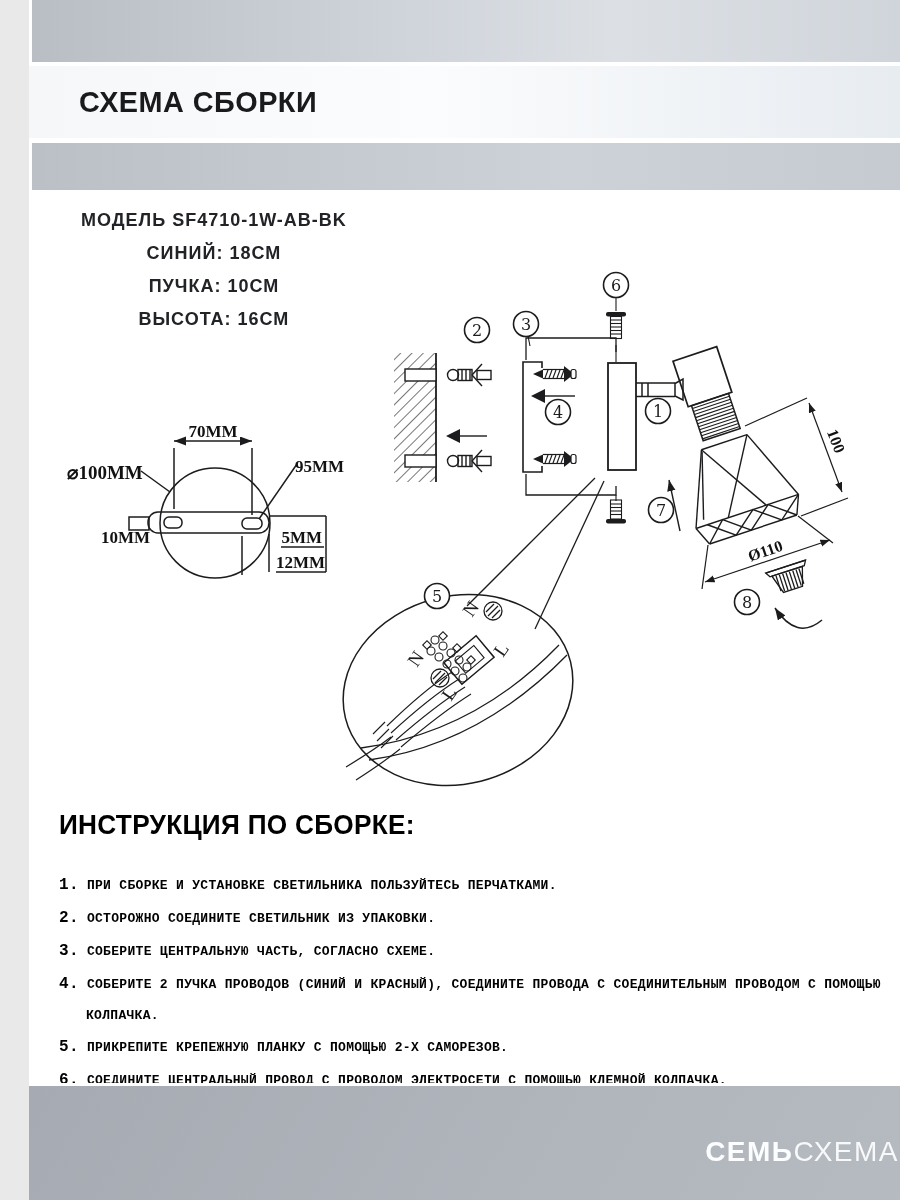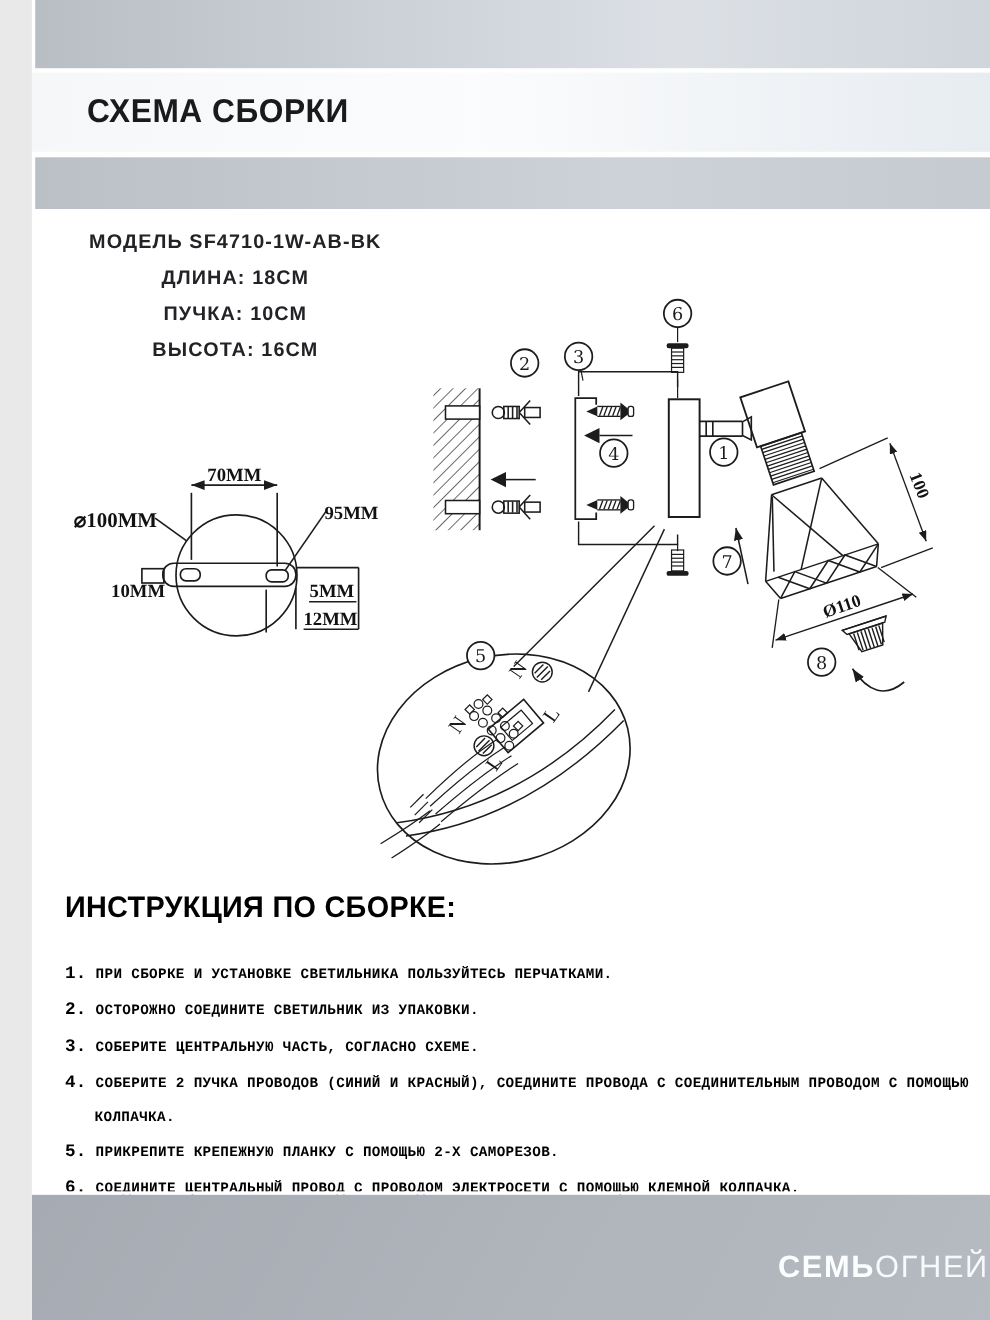--- a/index.html
+++ b/index.html
@@ -45,21 +45,21 @@
 <div id="page">
 
   <div class="band1"></div>
   <div class="title-band">
     <div class="title">СХЕМА СБОРКИ</div>
   </div>
   <div class="band2"></div>
 
   <div class="model-block">
     <div class="model-name">Модель SF4710-1W-AB-BK</div>
-    <div class="model-dim">длина: 18см</div>
+    <div class="model-dim">синий: 18см</div>
     <div class="model-dim">пучка: 10см</div>
     <div class="model-dim">высота: 16см</div>
   </div>
 
   <svg id="diagram" viewBox="0 0 900 1200" xmlns="http://www.w3.org/2000/svg">
     <defs>
       <pattern id="hatch" width="8" height="8" patternUnits="userSpaceOnUse" patternTransform="rotate(45)">
         <line x1="0" y1="0" x2="0" y2="8" stroke="#1c1c1e" stroke-width="1.2"></line>
       </pattern>
       <marker id="arr" orient="auto-start-reverse" markerWidth="11" markerHeight="8" refX="8" refY="3">
@@ -371,17 +371,17 @@
     <div class="instr-item"><span class="num">1.</span> <span>При сборке и установке светильника пользуйтесь перчатками.</span></div>
     <div class="instr-item"><span class="num">2.</span> <span>Осторожно соедините светильник из упаковки.</span></div>
     <div class="instr-item"><span class="num">3.</span> <span>Соберите центральную часть, согласно схеме.</span></div>
     <div class="instr-item"><span class="num">4.</span> <span>Соберите 2 пучка проводов (синий и красный), соедините провода с соединительным проводом с помощью колпачка.</span></div>
     <div class="instr-item"><span class="num">5.</span> <span>Прикрепите крепежную планку с помощью 2-х саморезов.</span></div>
     <div class="instr-item"><span class="num">6.</span> <span>Соедините центральный провод с проводом электросети с помощью клемной колпачка.</span></div>
   </div>
 
   <div class="footer">
     <div class="brand">
-      <span class="b">СЕМЬ</span><span class="l">ОГНЕЙ</span>
+      <span class="b">СЕМЬ</span><span class="l">СХЕМА</span>
     </div>
   </div>
 
 </div>
 
 </body></html>

